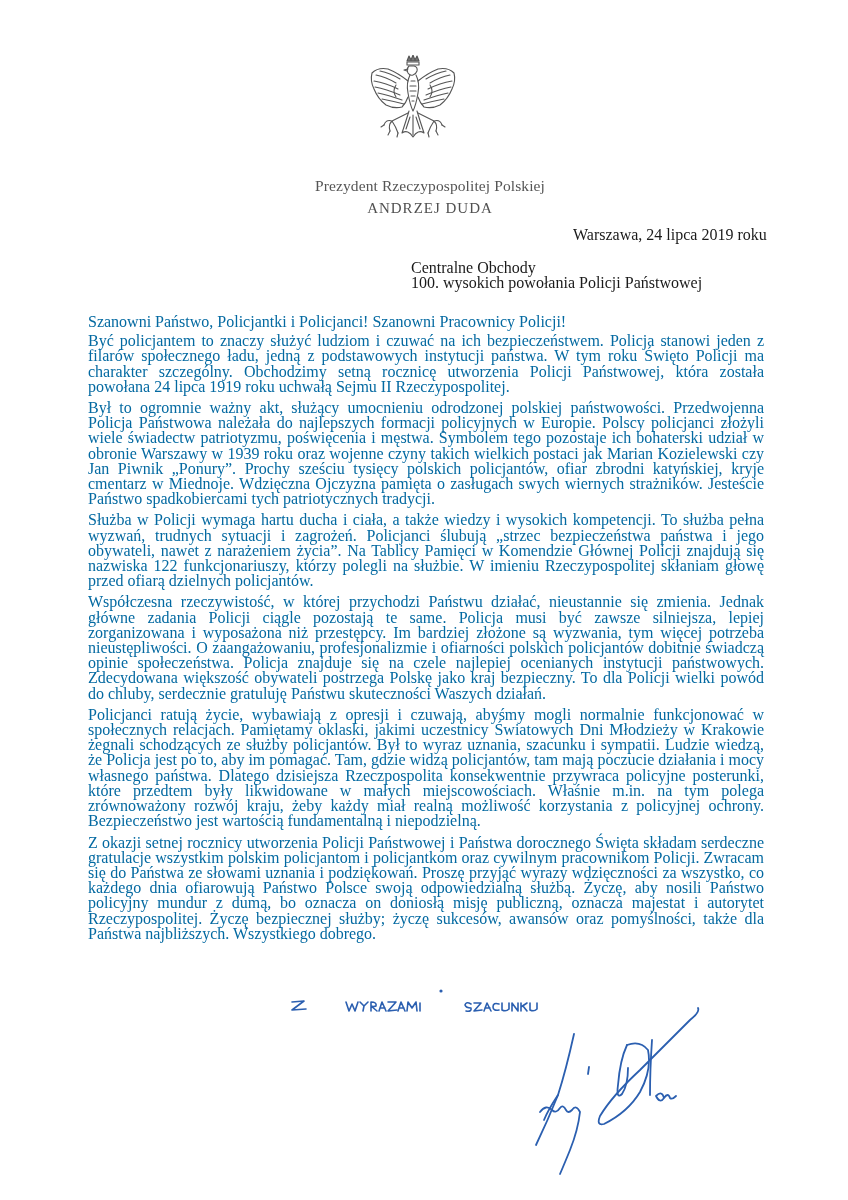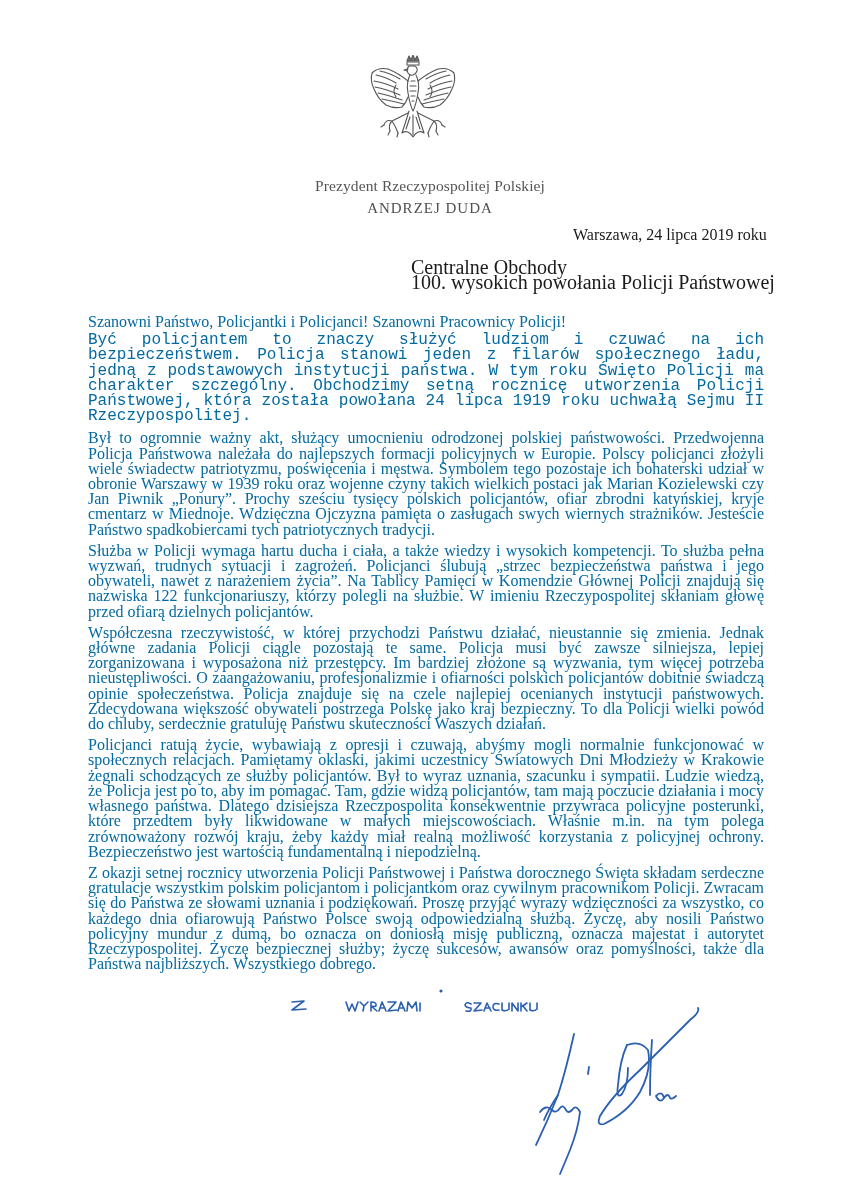--- a/index.html
+++ b/index.html
@@ -3,26 +3,26 @@
 <meta charset="utf-8">
 <style>
   html, body { margin: 0; padding: 0; background: #ffffff; }
   body { width: 848px; height: 1200px; position: relative; overflow: hidden; font-family: "Liberation Serif", "DejaVu Serif", serif; color: #1a1a1a; }
   .page { position: absolute; left: 0; top: 0; width: 804px; height: 1200px; background: #fff; }
   .eagle { position: absolute; left: 366px; top: 55px; width: 94px; height: 112px; }
   .letterhead { position: absolute; left: 290px; top: 176px; width: 280px; text-align: center; color: #555; }
   .lh-title { font-size: 15.5px; line-height: 19px; letter-spacing: 0.1px; }
   .lh-name { font-size: 15px; line-height: 26px; letter-spacing: 1px; color: #505050; }
   .date { position: absolute; left: 538px; top: 226px; font-size: 16px; color: #1a1a1a; margin-left: 35px; }
-  .recipient { position: absolute; left: 411px; top: 260px; font-size: 20px; line-height: 15px; color: #1a1a1a; }
+  .recipient { position: absolute; left: 411px; top: 260px; font-size: 16px; line-height: 15px; color: #1a1a1a; }
   .recipient div { white-space: nowrap; }
   .body-text { position: absolute; left: 88px; top: 314px; width: 676px; font-size: 16px; line-height: 15.2px; text-align: justify; color: #0369a1; }
   .salutation div { white-space: nowrap; }
   .para { margin: 6px 0 0 0; text-align: justify; text-align-last: left; }
-  .para:first-of-type { margin-top: 4px; font-family: Liberation Mono, monospace; }
+  .para:first-of-type { margin-top: 4px; }
   .sig-area { position: absolute; left: 0; top: 0; width: 848px; height: 1200px; pointer-events: none; }
 </style>
 </head>
 <body>
 
 <div class="page">
 
   <svg class="eagle" viewBox="0 0 94 112" fill="none" stroke="#555" stroke-width="1.1" stroke-linecap="round" stroke-linejoin="round">
 
     <path d="M41 6 L43 1 L45 5 L47 0 L49 5 L51 1 L53 6 Z" fill="#777" stroke="#555"></path>

